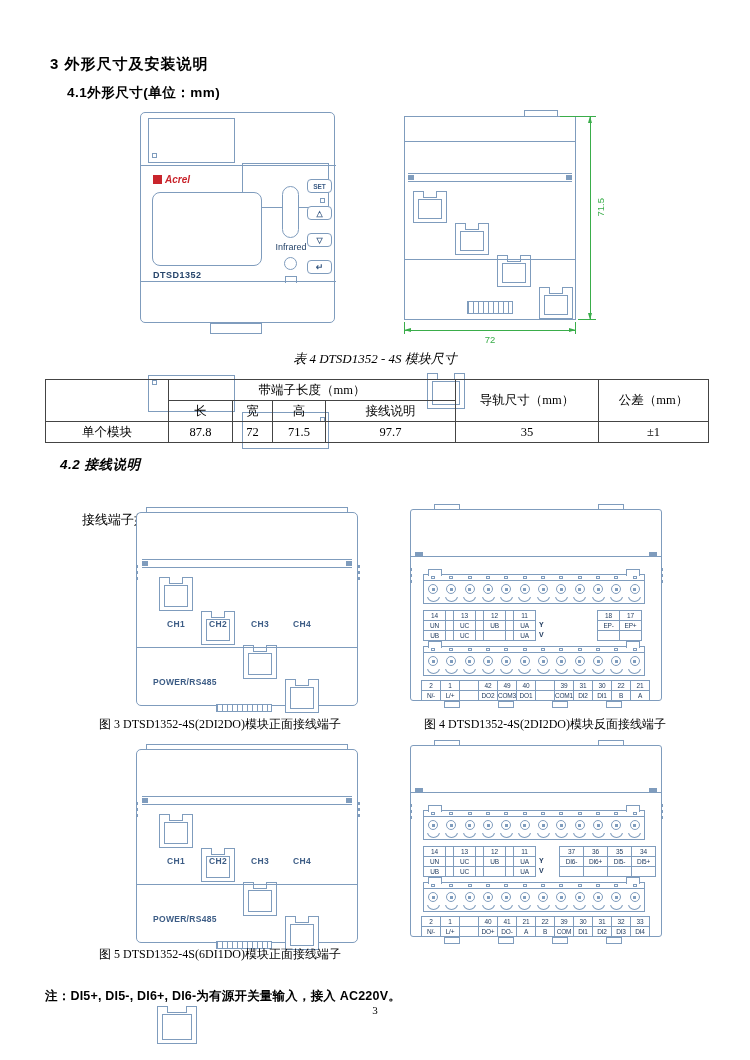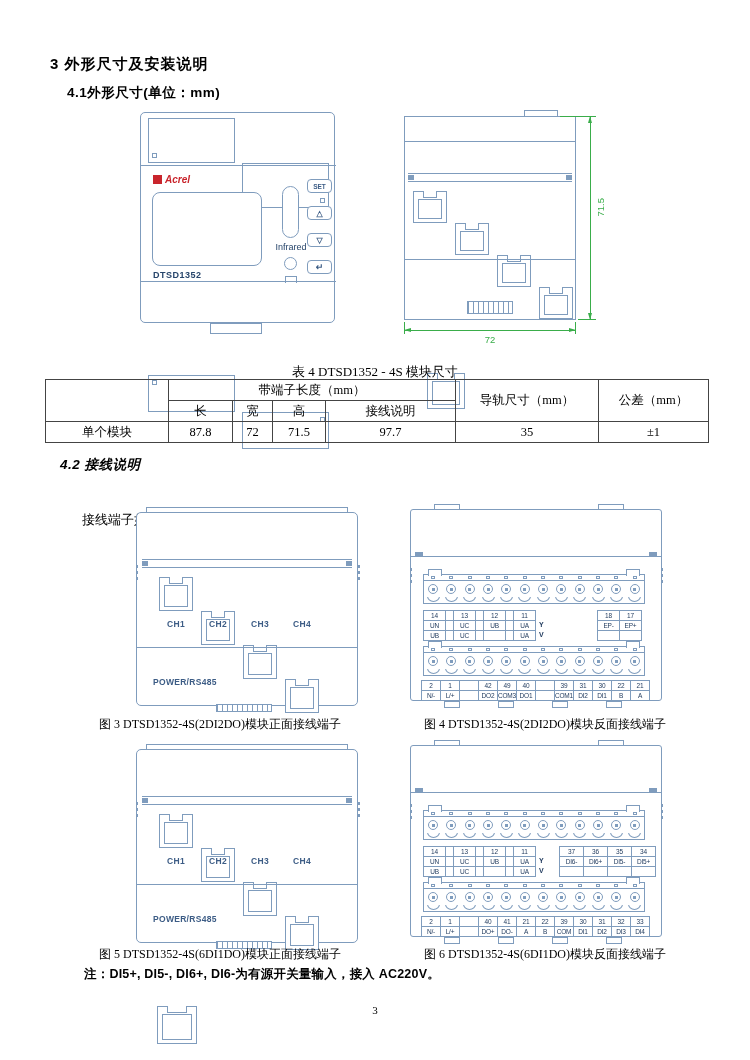--- a/index.html
+++ b/index.html
@@ -152,21 +152,21 @@
     <div class="abs dimtxt rot90" style="left:193px;top:88px;">71.5</div>
 
     <div class="abs ext" style="left:2px;top:212px;width:1px;height:12px;"></div>
     <div class="abs ext" style="left:173px;top:212px;width:1px;height:12px;"></div>
     <div class="abs dim-h" style="left:2px;top:220px;width:172px;"></div>
     <div class="abs arr arr-w" style="left:2px;top:218px;"></div>
     <div class="abs arr arr-e" style="left:167px;top:218px;"></div>
     <div class="abs dimtxt" style="left:2px;top:224px;width:172px;text-align:center;">72</div>
   </div>
 
-  <div class="abs caption" style="left:175px;top:363px;width:400px;">表 4  DTSD1352 - 4S 模块尺寸</div>
+  <div class="abs caption" style="left:175px;top:350px;width:400px;font-style:italic;">表 4  DTSD1352 - 4S 模块尺寸</div>
 
   <table class="dim-table abs" style="left:45px;top:379px;width:663px;">
     <colgroup>
       <col style="width:123px">
         <col style="width:64px">
         <col style="width:40px">
         <col style="width:53px">
       <col style="width:130px">
         <col style="width:143px">
         <col style="width:110px">
@@ -582,18 +582,17 @@
           <span class="gcell">DI4</span>
         </div>
     </div>
     <div class="abs outline" style="left:34px;top:197px;width:16px;height:7px;"></div>
     <div class="abs outline" style="left:88px;top:197px;width:16px;height:7px;"></div>
     <div class="abs outline" style="left:142px;top:197px;width:16px;height:7px;"></div>
     <div class="abs outline" style="left:196px;top:197px;width:16px;height:7px;"></div>
   </div>
 
   <div class="abs fig-caption" style="left:60px;top:946px;width:320px;">图 5  DTSD1352-4S(6DI1DO)模块正面接线端子</div>
-  <div class="abs fig-caption" style="left:395px;top:946px;width:300px;">图 6  DTSD1352-4S(6DI1DO)模块反面接线端子</div>
-
-  <div class="abs note" style="left:45px;top:966px;margin-left:39px;">注：DI5+, DI5-, DI6+, DI6-为有源开关量输入，接入 AC220V。</div>
+
+  <div class="abs note" style="left:45px;top:988px;">注：DI5+, DI5-, DI6+, DI6-为有源开关量输入，接入 AC220V。</div>
 
   <div class="abs pagenum" style="left:0;top:1004px;">3</div>
 </div>
 
 </body></html>

